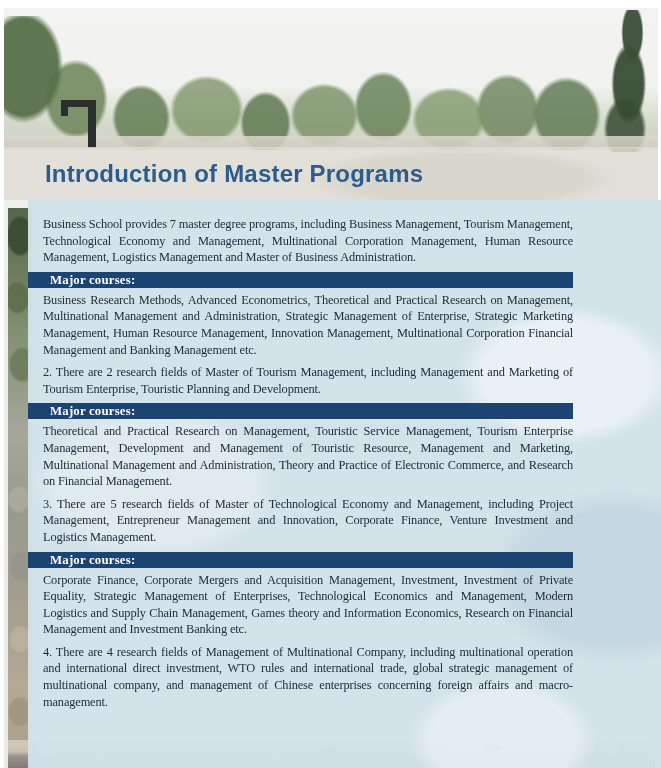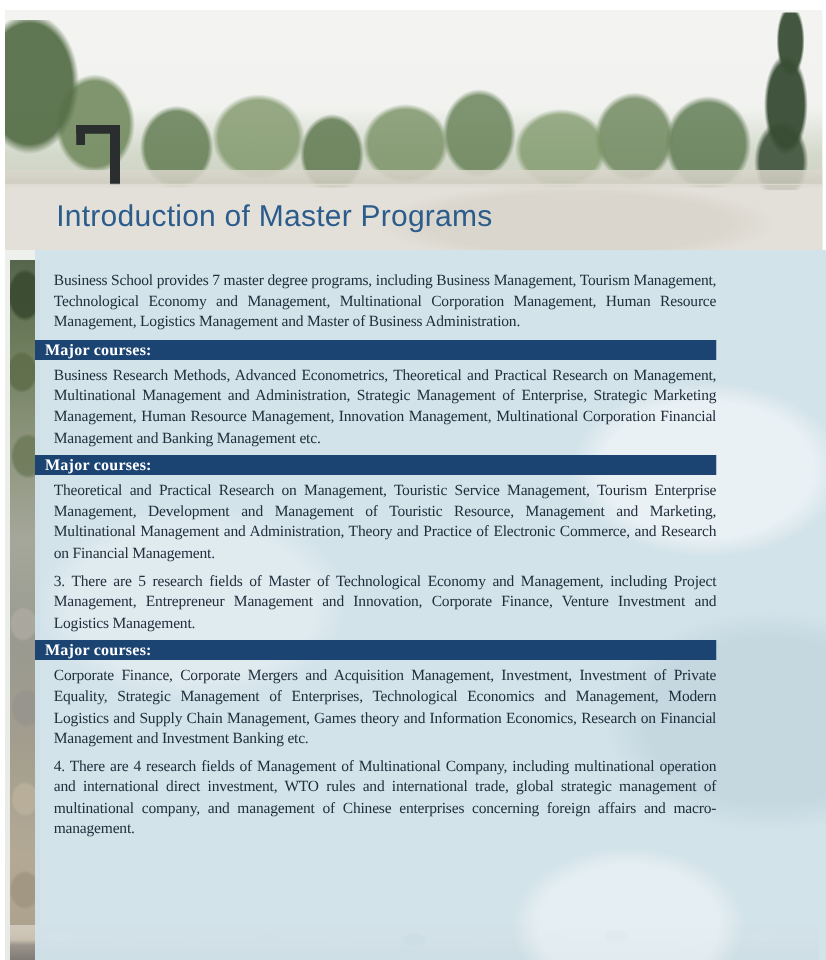--- a/index.html
+++ b/index.html
@@ -70,41 +70,41 @@
       linear-gradient(180deg,#d0c9bb 0%,#c9c0b0 42%,#99938b 58%,#8d8881 78%,#7f7b75 100%);
   }
   
   .band{
     position:absolute;left:4px;right:3px;top:147px;height:53px;
     background-image:radial-gradient(ellipse 200px 40px at 70% 60%, rgba(210,206,196,.55) 0 60%, transparent 80%);
     background-color:rgba(224,221,213,.85);
   }
   .band h1{
     margin:0;padding:13px 0 0 41px;
-    font-family:"Liberation Sans",sans-serif;font-weight:400;
+    font-family:"Liberation Sans",sans-serif;font-weight:700;
     font-size:24px;color:#2c5c8c;letter-spacing:0.2px;
   }
   
   .panel{
     position:absolute;left:28px;right:0;top:200px;height:628px;
     box-sizing:border-box;padding:16px 88px 0 15px;overflow:hidden;
     background-color:rgba(210,226,233,.97);
     background-image:
       radial-gradient(ellipse 140px 90px at 85% 28%, rgba(255,255,255,.5) 0 60%, transparent 78%),
       radial-gradient(ellipse 180px 120px at 93% 60%, rgba(147,173,186,.22) 0 55%, transparent 74%),
       radial-gradient(ellipse 120px 80px at 75% 86%, rgba(255,255,255,.4) 0 60%, transparent 78%),
       radial-gradient(ellipse 160px 100px at 20% 45%, rgba(255,255,255,.3) 0 60%, transparent 78%);
   }
   .panel p{
     margin:0 0 6px 0;
     font-size:12.4px;line-height:16.6px;letter-spacing:-0.15px;
     color:#212e3c;text-align:justify;
   }
   .bar{
-    height:16px;line-height:16px;margin:2px 0 4px -15px;padding-left:8px;
+    height:16px;line-height:16px;margin:2px 0 4px -15px;padding-left:22px;
     background:#1c4472;color:#ffffff;font-weight:bold;
     font-size:12.8px;letter-spacing:0.2px;
   }
 </style>
 </head>
 <body>
 
 <div class="stage">
 
   <div class="photo">
@@ -122,20 +122,21 @@
   <div class="band">
     <h1>Introduction of Master Programs</h1>
   </div>
 
   <div class="panel">
     <p>Business School provides 7 master degree programs, including Business Management, Tourism Management, Technological Economy and Management, Multinational Corporation Management, Human Resource Management, Logistics Management and Master of Business Administration.</p>
 
     <div class="bar">Major courses:</div>
     <p>Business Research Methods, Advanced Econometrics, Theoretical and Practical Research on Management, Multinational Management and Administration, Strategic Management of Enterprise, Strategic Marketing Management, Human Resource Management, Innovation Management, Multinational Corporation Financial Management and Banking Management etc.</p>
 
+    <p>2. There are 2 research fields of Master of Tourism Management, including Management and Marketing of Tourism Enterprise, Touristic Planning and Development.</p>
     <div class="bar">Major courses:</div>
     <p>Theoretical and Practical Research on Management, Touristic Service Management, Tourism Enterprise Management, Development and Management of Touristic Resource, Management and Marketing, Multinational Management and Administration, Theory and Practice of Electronic Commerce, and Research on Financial Management.</p>
 
     <p>3. There are 5 research fields of Master of Technological Economy and Management, including Project Management, Entrepreneur Management and Innovation, Corporate Finance, Venture Investment and Logistics Management.</p>
     <div class="bar">Major courses:</div>
     <p>Corporate Finance, Corporate Mergers and Acquisition Management, Investment, Investment of Private Equality, Strategic Management of Enterprises, Technological Economics and Management, Modern Logistics and Supply Chain Management, Games theory and Information Economics, Research on Financial Management and Investment Banking etc.</p>
 
     <p>4. There are 4 research fields of Management of Multinational Company, including multinational operation and international direct investment, WTO rules and international trade, global strategic management of multinational company, and management of Chinese enterprises concerning foreign affairs and macro-management.</p>
   </div>
 

